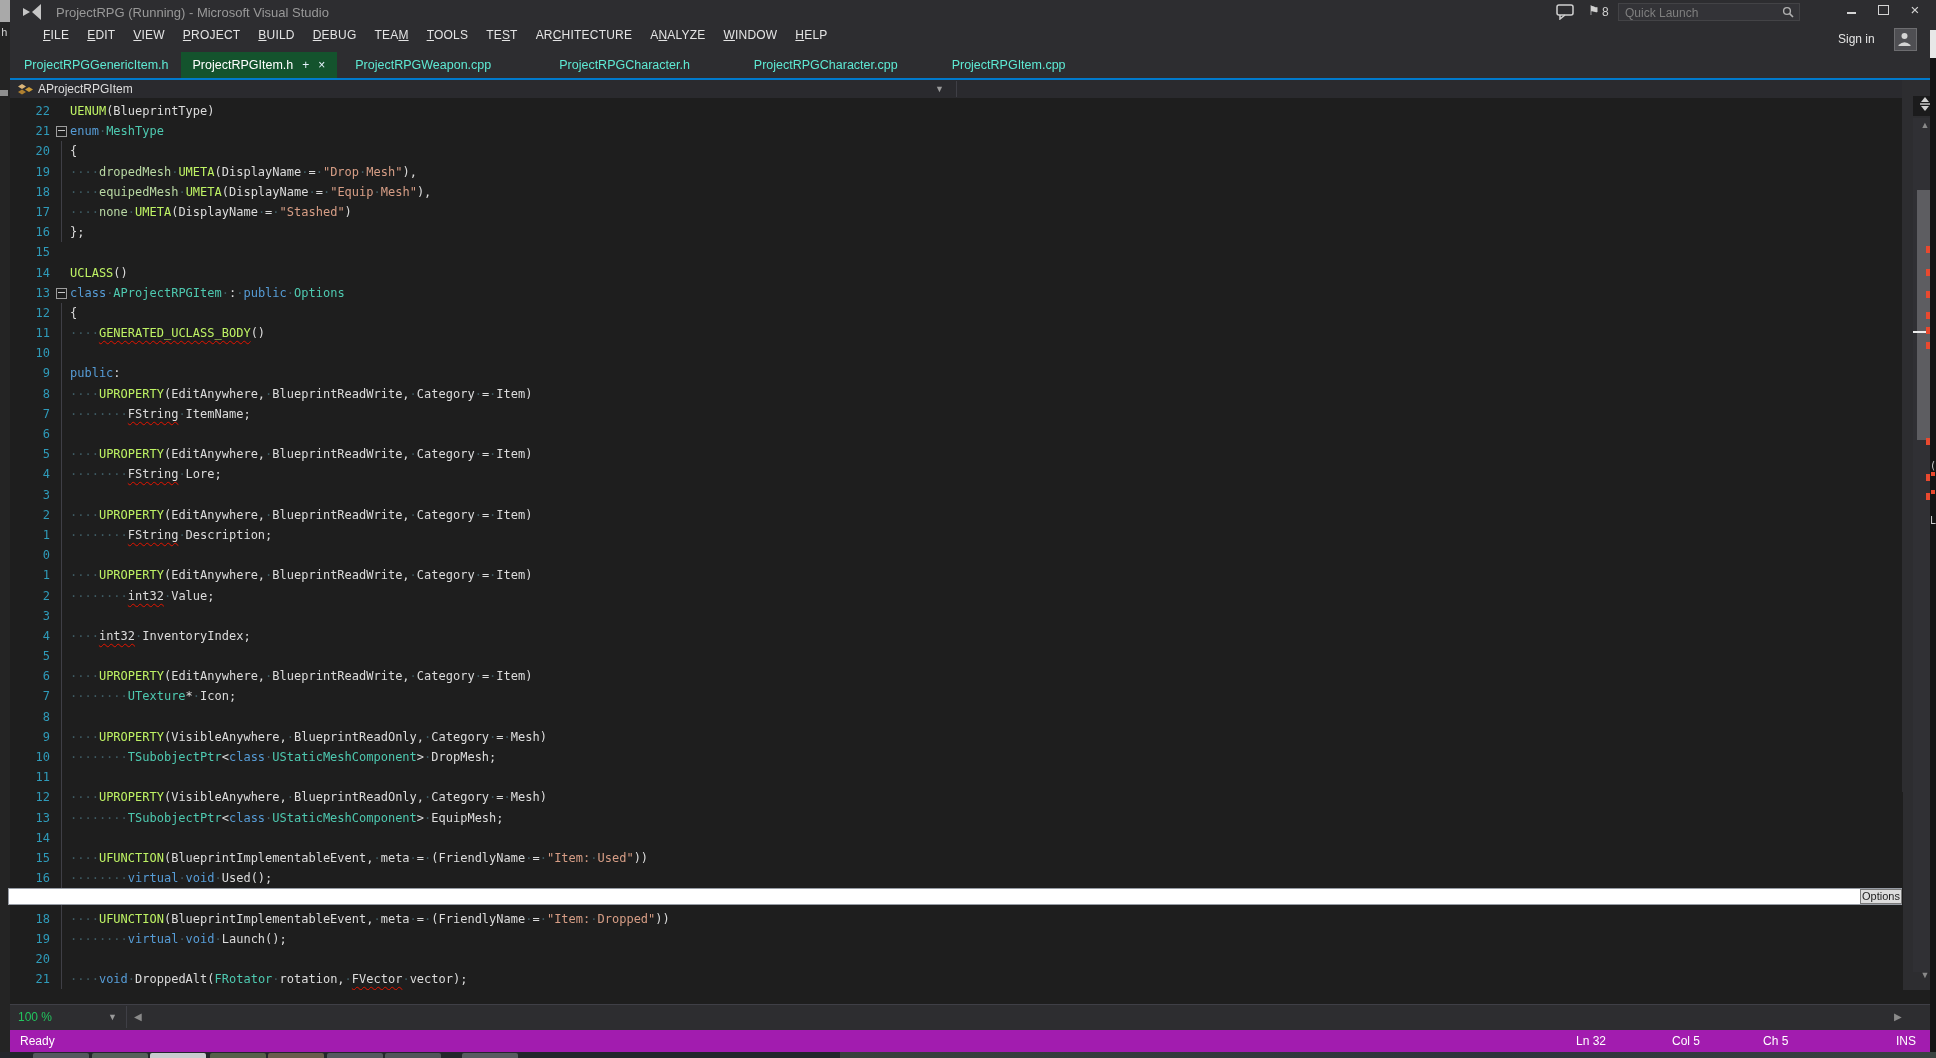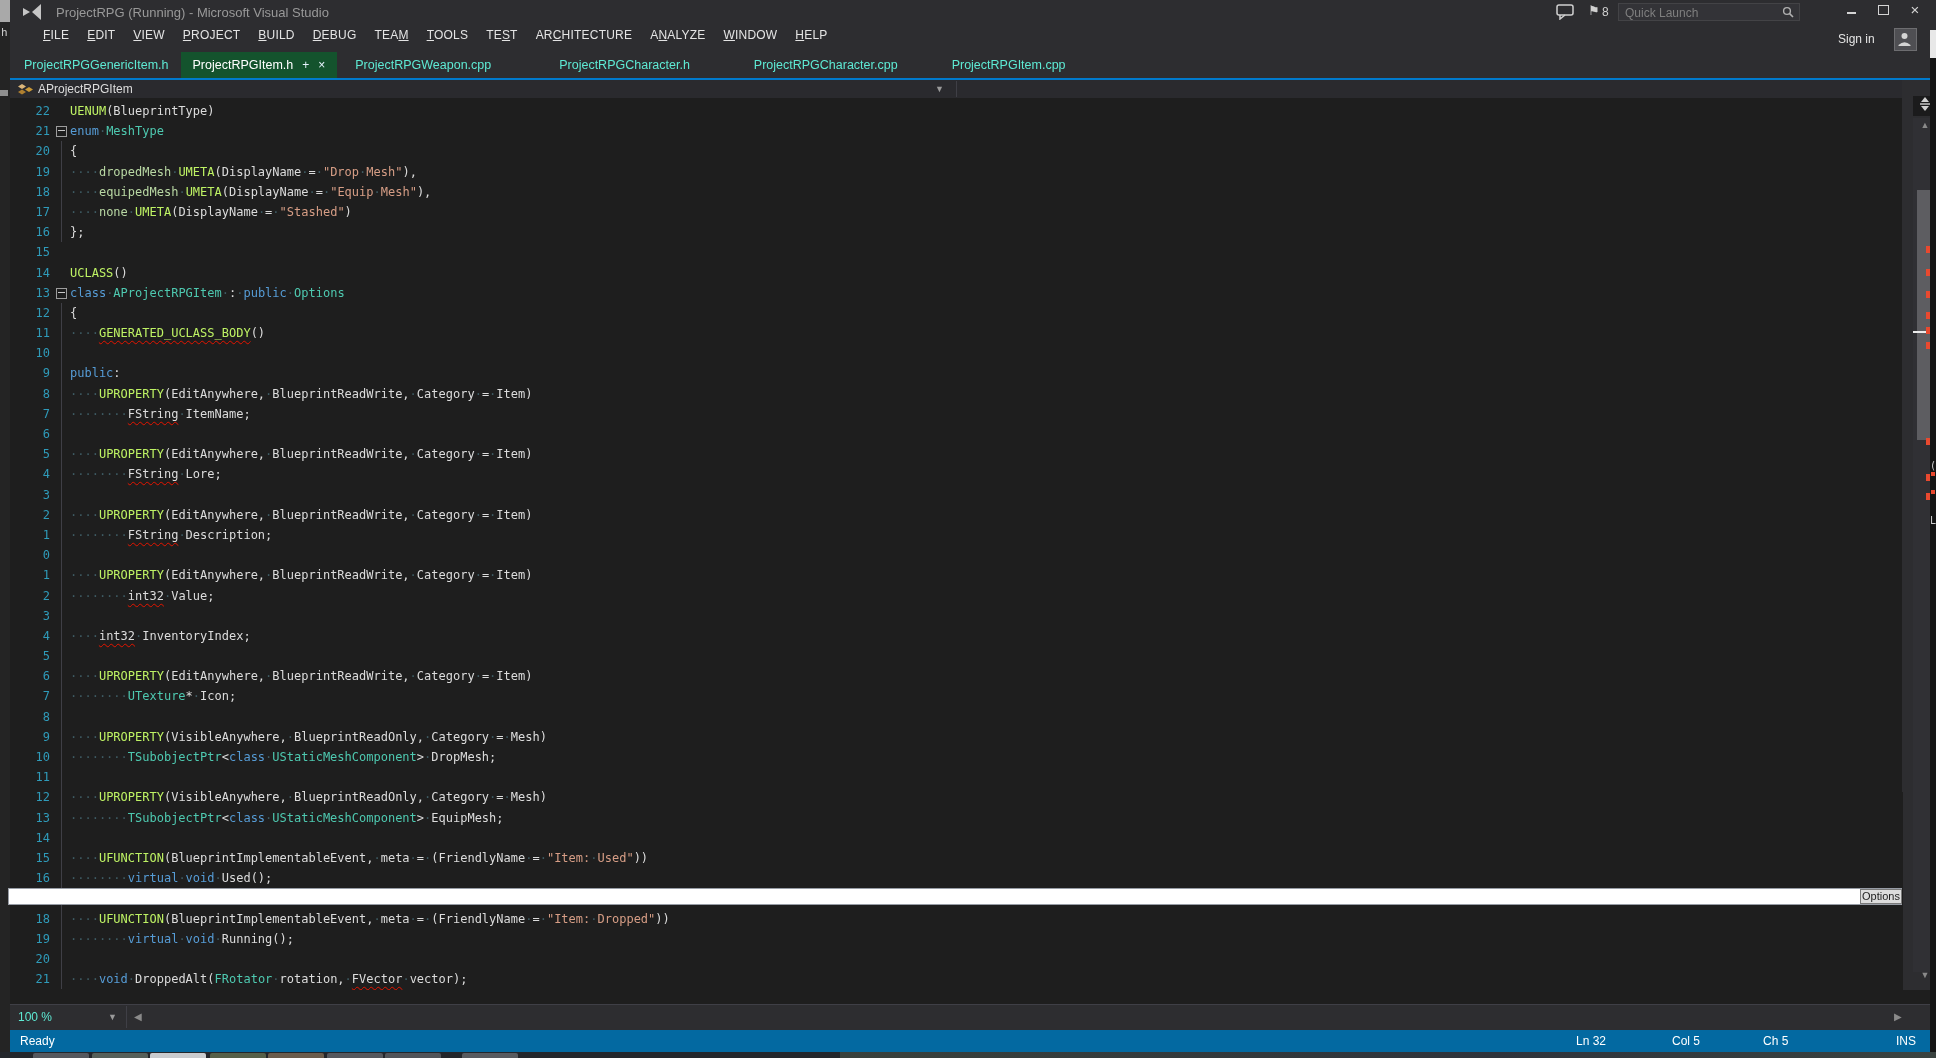--- a/index.html
+++ b/index.html
@@ -93,28 +93,28 @@
   #vscroll .caret-line{position:absolute;left:10px;width:24px;height:2px;background:#ececec;}
   #vscroll .mark{position:absolute;left:23px;width:7px;height:7px;background:#e8492f;}
 
   
   #find-bar{left:-2px;top:888px;width:1894px;height:17px;background:#ffffff;border:1px solid #979ca5;box-sizing:border-box;}
   #options-btn{left:1850px;top:889px;width:42px;height:15px;background:#dddddd;border:1px solid #7a7a7a;
       box-sizing:border-box;font-size:11px;line-height:13px;text-align:center;color:#1e1e1e;}
 
   
   #hscroll-row{left:0;top:1004px;width:1920px;height:26px;background:#2d2d30;border-top:1px solid #3f3f46;box-sizing:border-box;}
-  #zoom-level{left:8px;top:1010px;font-size:12px;color:#5eead4;}
+  #zoom-level{left:8px;top:1010px;font-size:12px;color:#22c55e;}
   #zoom-caret{left:98px;top:1012px;color:#9a9a9a;font-size:9px;}
   #zoom-sep{left:116px;top:1006px;width:1px;height:22px;background:#3f3f46;}
   #hs-left{left:124px;top:1011px;color:#8a8a8a;font-size:10px;}
   #hs-right{left:1884px;top:1011px;color:#8a8a8a;font-size:10px;}
 
   
-  #statusbar{left:0;top:1030px;width:1920px;height:22px;background:#0369a1;color:#ffffff;font-size:12px;}
+  #statusbar{left:0;top:1030px;width:1920px;height:22px;background:#a21caf;color:#ffffff;font-size:12px;}
   #statusbar span{position:absolute;top:4px;}
   #st-ready{left:10px;} #st-ln{left:1566px;} #st-col{left:1662px;} #st-ch{left:1753px;} #st-ins{left:1886px;}
 
   
   #taskbar{left:0;top:1052px;width:1936px;height:6px;background:#23262b;}
   #taskbar .desktop{position:absolute;left:840px;top:0;width:1096px;height:6px;
       background:linear-gradient(90deg,#39413c,#2e333b 60%,#3a4340);}
   .tb-btn{position:absolute;top:1px;height:5px;border-radius:2px 2px 0 0;}
 </style>
 </head>
@@ -232,21 +232,21 @@
           <div class="code-row"><span class="ln">9</span><span class="fold guide"></span><span class="ctext"><span class="ws">····</span><span class="m">UPROPERTY</span><span class="w">(VisibleAnywhere,</span><span class="ws">·</span><span class="w">BlueprintReadOnly,</span><span class="ws">·</span><span class="w">Category</span><span class="ws">·</span><span class="w">=</span><span class="ws">·</span><span class="w">Mesh)</span></span></div>
           <div class="code-row"><span class="ln">10</span><span class="fold guide"></span><span class="ctext"><span class="ws">········</span><span class="t">TSubobjectPtr</span><span class="w">&lt;</span><span class="k">class</span><span class="ws">·</span><span class="t">UStaticMeshComponent</span><span class="w">&gt;</span><span class="ws">·</span><span class="w">DropMesh;</span></span></div>
           <div class="code-row"><span class="ln">11</span><span class="fold guide"></span><span class="ctext"></span></div>
           <div class="code-row"><span class="ln">12</span><span class="fold guide"></span><span class="ctext"><span class="ws">····</span><span class="m">UPROPERTY</span><span class="w">(VisibleAnywhere,</span><span class="ws">·</span><span class="w">BlueprintReadOnly,</span><span class="ws">·</span><span class="w">Category</span><span class="ws">·</span><span class="w">=</span><span class="ws">·</span><span class="w">Mesh)</span></span></div>
           <div class="code-row"><span class="ln">13</span><span class="fold guide"></span><span class="ctext"><span class="ws">········</span><span class="t">TSubobjectPtr</span><span class="w">&lt;</span><span class="k">class</span><span class="ws">·</span><span class="t">UStaticMeshComponent</span><span class="w">&gt;</span><span class="ws">·</span><span class="w">EquipMesh;</span></span></div>
           <div class="code-row"><span class="ln">14</span><span class="fold guide"></span><span class="ctext"></span></div>
           <div class="code-row"><span class="ln">15</span><span class="fold guide"></span><span class="ctext"><span class="ws">····</span><span class="m">UFUNCTION</span><span class="w">(BlueprintImplementableEvent,</span><span class="ws">·</span><span class="w">meta</span><span class="ws">·</span><span class="w">=</span><span class="ws">·</span><span class="w">(FriendlyName</span><span class="ws">·</span><span class="w">=</span><span class="ws">·</span><span class="s">"Item:</span><span class="ws">·</span><span class="s">Used"</span><span class="w">))</span></span></div>
           <div class="code-row"><span class="ln">16</span><span class="fold guide"></span><span class="ctext"><span class="ws">········</span><span class="k">virtual</span><span class="ws">·</span><span class="k">void</span><span class="ws">·</span><span class="w">Used();</span></span></div>
           <div class="code-row"><span class="ln">17</span><span class="fold guide"></span><span class="ctext"></span></div>
           <div class="code-row"><span class="ln">18</span><span class="fold guide"></span><span class="ctext"><span class="ws">····</span><span class="m">UFUNCTION</span><span class="w">(BlueprintImplementableEvent,</span><span class="ws">·</span><span class="w">meta</span><span class="ws">·</span><span class="w">=</span><span class="ws">·</span><span class="w">(FriendlyName</span><span class="ws">·</span><span class="w">=</span><span class="ws">·</span><span class="s">"Item:</span><span class="ws">·</span><span class="s">Dropped"</span><span class="w">))</span></span></div>
-          <div class="code-row"><span class="ln">19</span><span class="fold guide"></span><span class="ctext"><span class="ws">········</span><span class="k">virtual</span><span class="ws">·</span><span class="k">void</span><span class="ws">·</span><span class="w">Running();</span></span></div>
+          <div class="code-row"><span class="ln">19</span><span class="fold guide"></span><span class="ctext"><span class="ws">········</span><span class="k">virtual</span><span class="ws">·</span><span class="k">void</span><span class="ws">·</span><span class="w">Launch();</span></span></div>
           <div class="code-row"><span class="ln">20</span><span class="fold guide"></span><span class="ctext"></span></div>
           <div class="code-row"><span class="ln">21</span><span class="fold guide"></span><span class="ctext"><span class="ws">····</span><span class="k">void</span><span class="ws">·</span><span class="w">DroppedAlt(</span><span class="t">FRotator</span><span class="ws">·</span><span class="w">rotation,</span><span class="ws">·</span><span class="w q">FVector</span><span class="ws">·</span><span class="w">vector);</span></span></div>
         </div>
     </div>
 
     <div class="abs" id="vscroll">
       <div class="track"></div>
       <div id="splitter-box">
         <svg width="12" height="16" viewBox="0 0 12 16">
           <path d="M6 1 L10 6 L2 6 Z" fill="#d0d0d0"></path>

